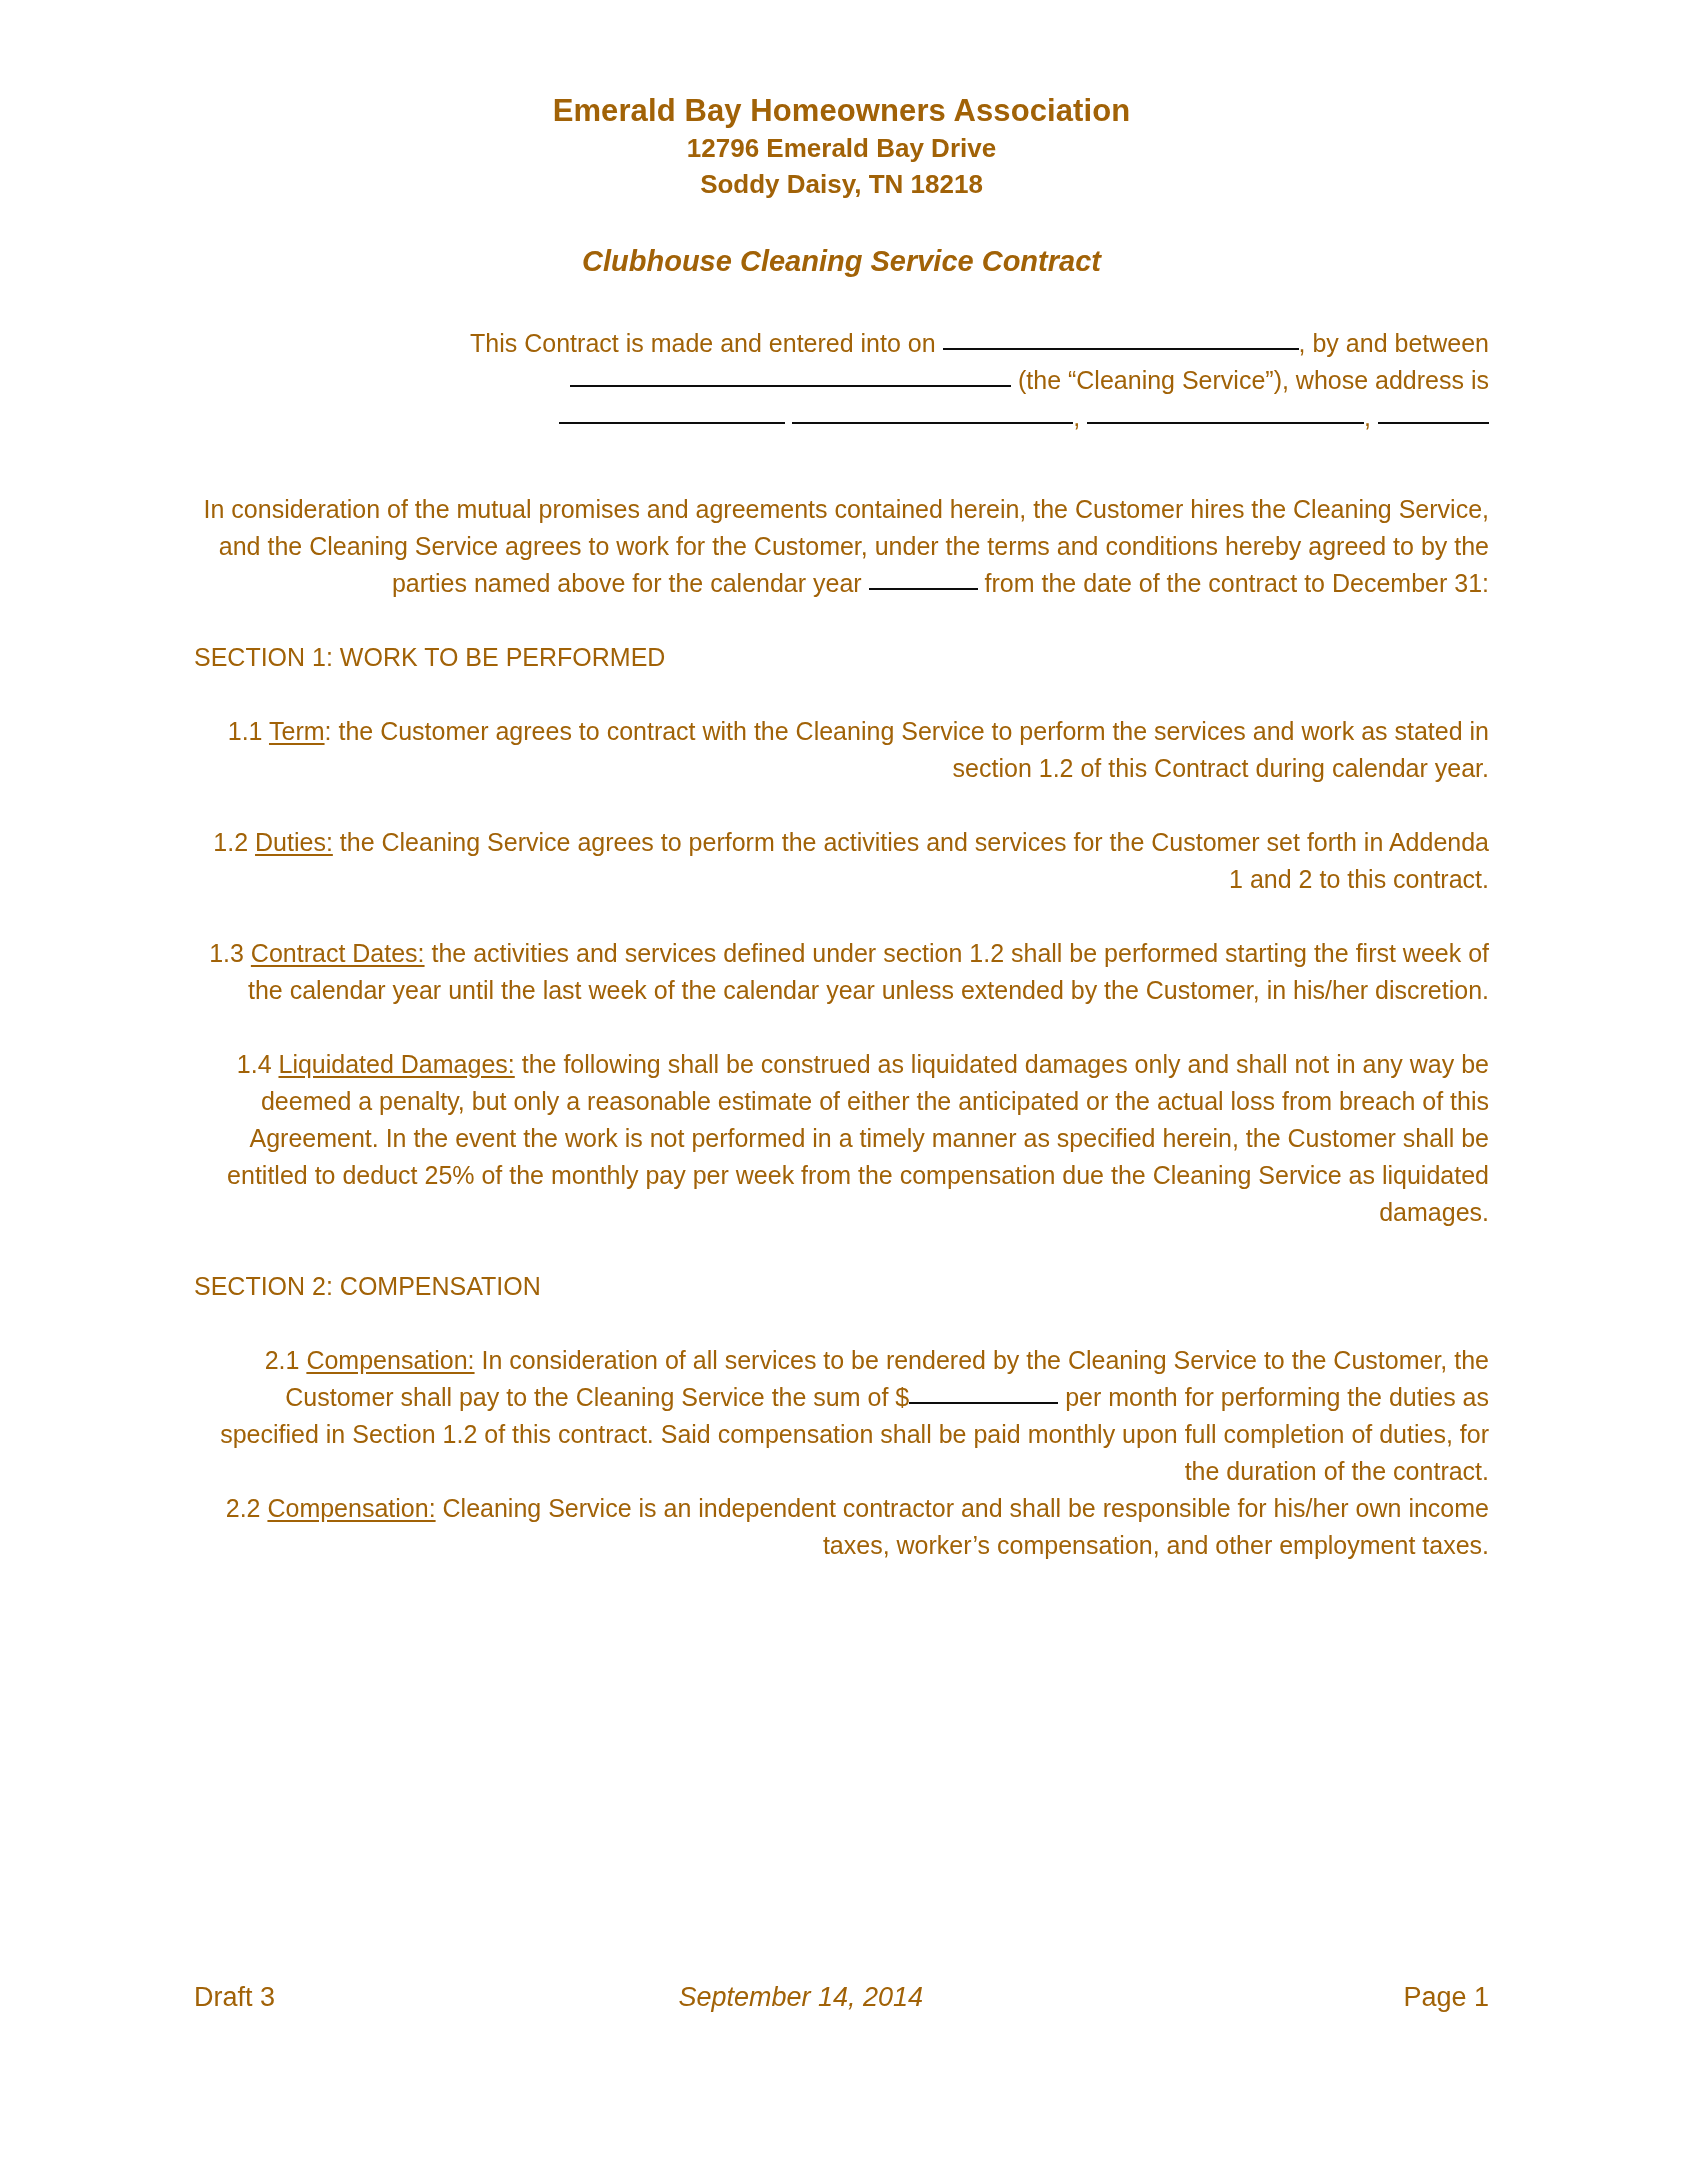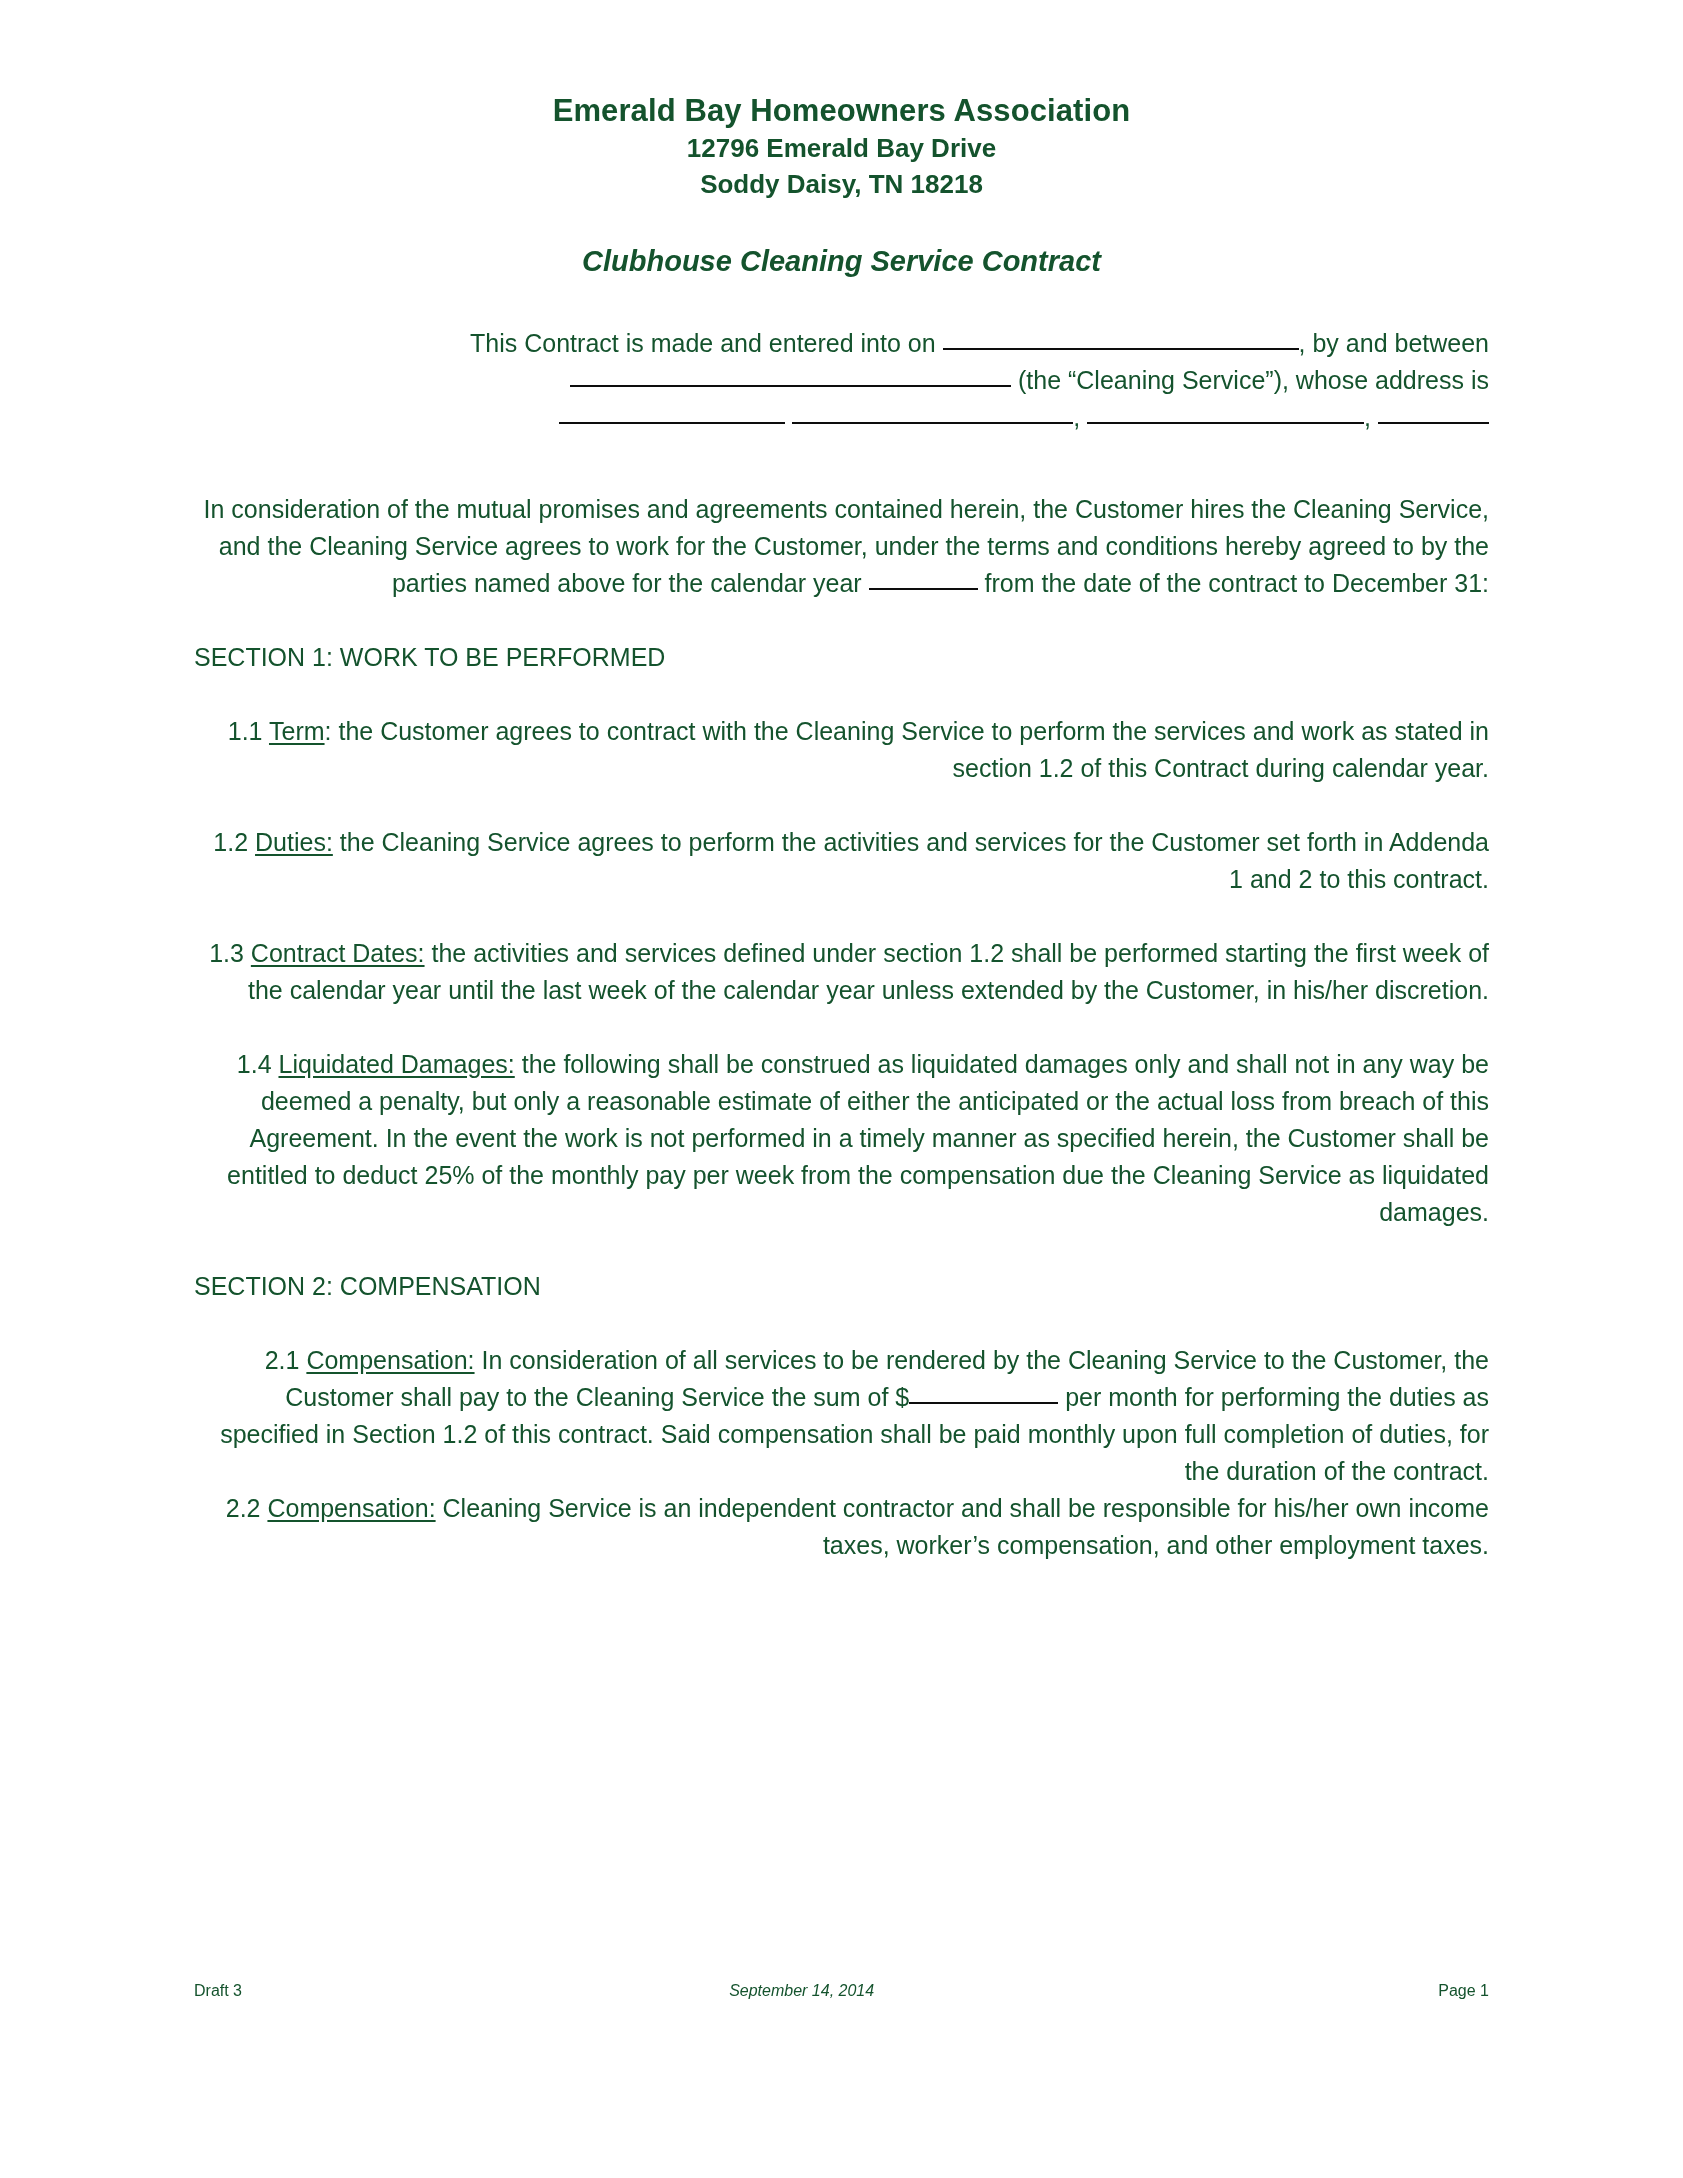--- a/index.html
+++ b/index.html
@@ -7,21 +7,21 @@
     padding: 0;
     background: #ffffff;
   }
   .page {
     position: relative;
     width: 1581px;
     height: 2178px;
     background: #ffffff;
     box-sizing: border-box;
     font-family: "Liberation Sans", sans-serif;
-    color: #14532d;
+    color: #a16207;
     overflow: hidden;
   }
   .content {
     position: absolute;
     left: 194px;
     top: 91px;
     width: 1295px;
   }
   
   .org-title {
@@ -78,21 +78,21 @@
   .b-year   { width: 109px; }
   .b-money  { width: 149px; }
   
   .footer {
     position: absolute;
     left: 194px;
     top: 1982px;
     width: 1295px;
     display: flex;
     align-items: center;
-    font-size: 16px;
+    font-size: 27px;
   }
   .footer-left   { flex: 0 0 auto; }
   .footer-center { flex: 1 1 auto; text-align: center; padding-right: 77px; font-style: italic;}
   .footer-right  { flex: 0 0 auto; }
 </style>
 </head>
 <body>
 
 <div class="page">
 

